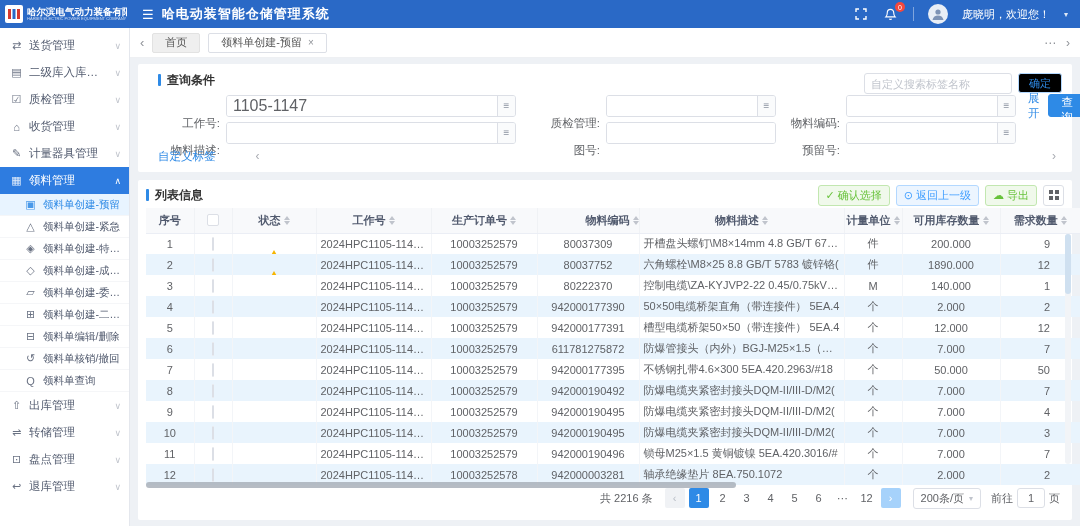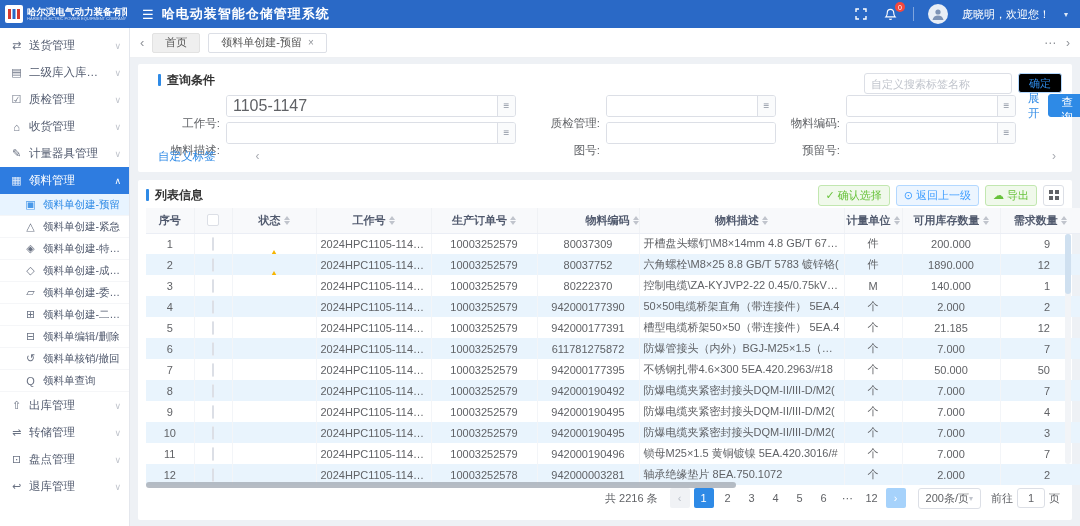--- a/index.html
+++ b/index.html
@@ -99,21 +99,21 @@
   .vscroll{position:absolute;right:1px;top:54px;width:6px;height:230px;background:#f2f4f7;border-radius:3px;}
   .vscroll i{display:block;width:6px;height:60px;background:#cfe0f0;border-radius:3px;}
   
   .pager{height:26px;display:flex;align-items:center;justify-content:flex-end;gap:4px;padding-right:4px;font-size:11px;color:#606266;}
   .pg-total{margin-right:8px;}
   .pg-btn{min-width:20px;height:20px;line-height:20px;text-align:center;border-radius:2px;cursor:pointer;}
   .pg-prev{background:#f0f2f5;color:#b9bec7;}
   .pg-next{background:#a6d2fb;color:#fff;}
   .page{min-width:20px;height:20px;line-height:20px;text-align:center;border-radius:2px;cursor:pointer;color:#606266;}
   .page.active{background:#2e8ae6;color:#fff;}
-  .pg-size{height:21px;display:flex;align-items:center;border:1px solid #dcdfe6;border-radius:3px;padding:0 7px;background:#fff;margin-left:8px;cursor:pointer;}
+  .pg-size{height:21px;display:flex;align-items:center;gap:5px;border:1px solid #dcdfe6;border-radius:3px;padding:0 7px;background:#fff;margin-left:8px;cursor:pointer;}
   .pg-size .caret2{font-size:8px;color:#c0c4cc;}
   .goto{display:flex;align-items:center;gap:4px;margin-left:6px;}
   .goto input{width:28px;height:20px;border:1px solid #dcdfe6;border-radius:3px;text-align:center;font-size:11px;color:#606266;}
 </style>
 </head>
 <body>
 
 <div class="app-header">
   <div class="logo-area">
     <svg class="logo-mark" viewBox="0 0 18 18">
@@ -452,21 +452,21 @@
               </tr>
               <tr>
                 <td>5</td>
                 <td><span class="checkbox"></span></td>
                 <td><span class="st ok"></span></td>
                 <td>2024HPC1105-1147-2</td>
                 <td>10003252579</td>
                 <td>942000177391</td>
                 <td class="left" title="槽型电缆桥架50×50（带连接件） 5EA.4">槽型电缆桥架50×50（带连接件） 5EA.4</td>
                 <td>个</td>
-                <td>21.185</td>
+                <td>12.000</td>
                 <td class="right">12</td>
               </tr>
               <tr class="even">
                 <td>6</td>
                 <td><span class="checkbox"></span></td>
                 <td><span class="st ok"></span></td>
                 <td>2024HPC1105-1147-2</td>
                 <td>10003252579</td>
                 <td>611781275872</td>
                 <td class="left" title="防爆管接头（内外）BGJ-M25×1.5（外）">防爆管接头（内外）BGJ-M25×1.5（外）</td>

